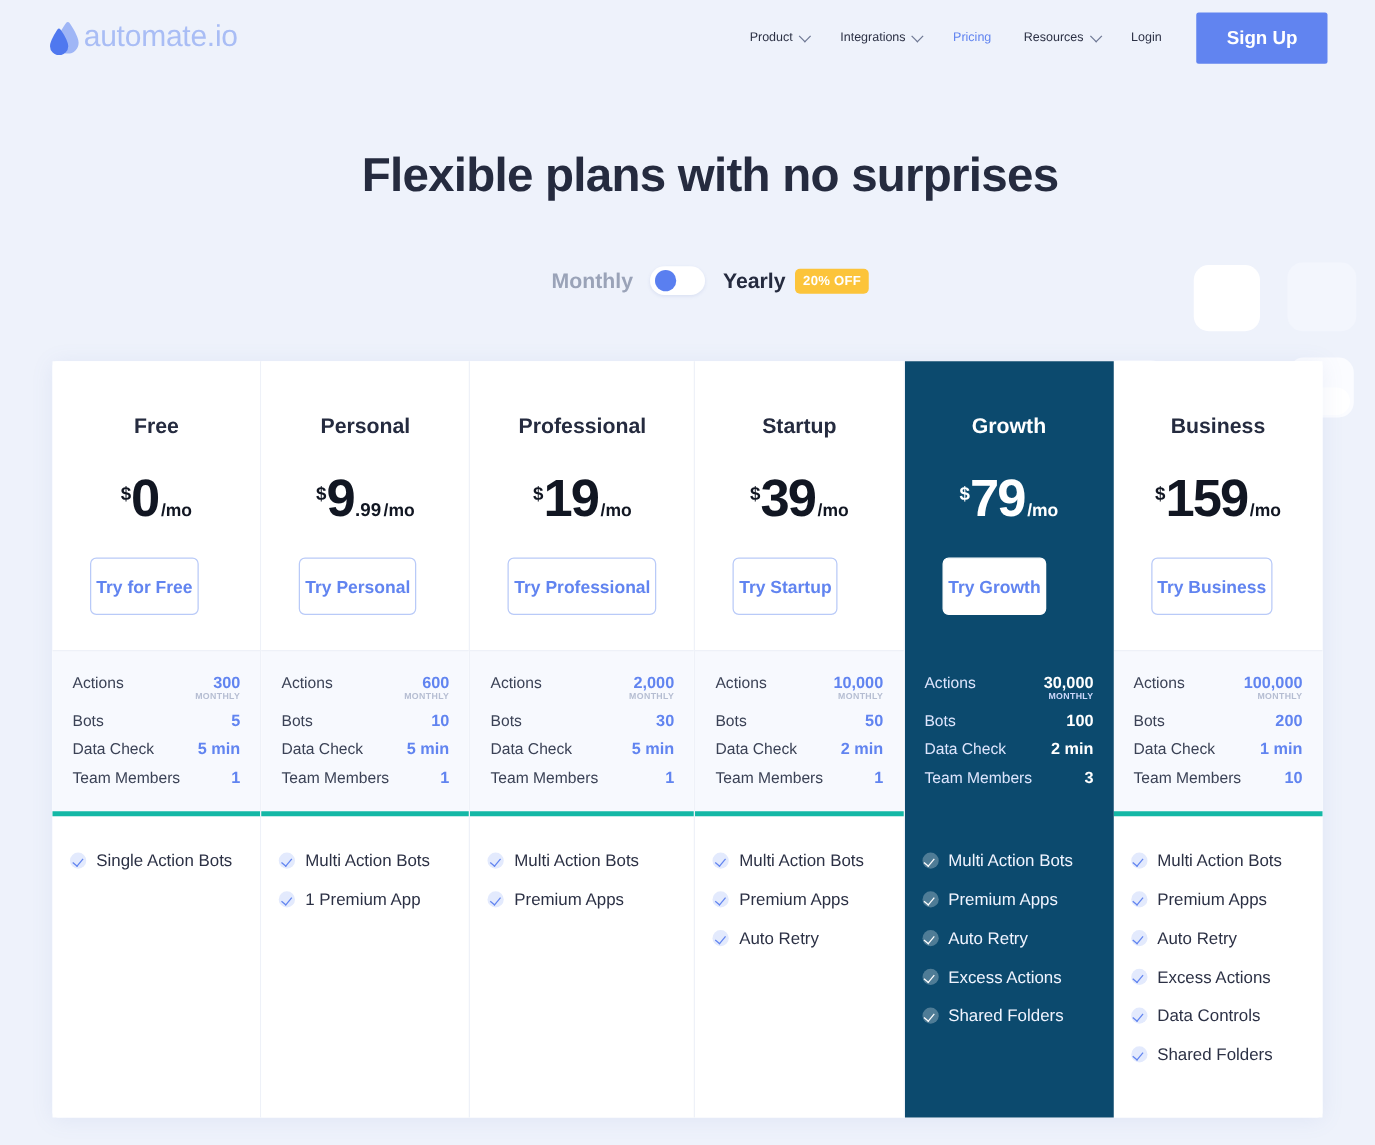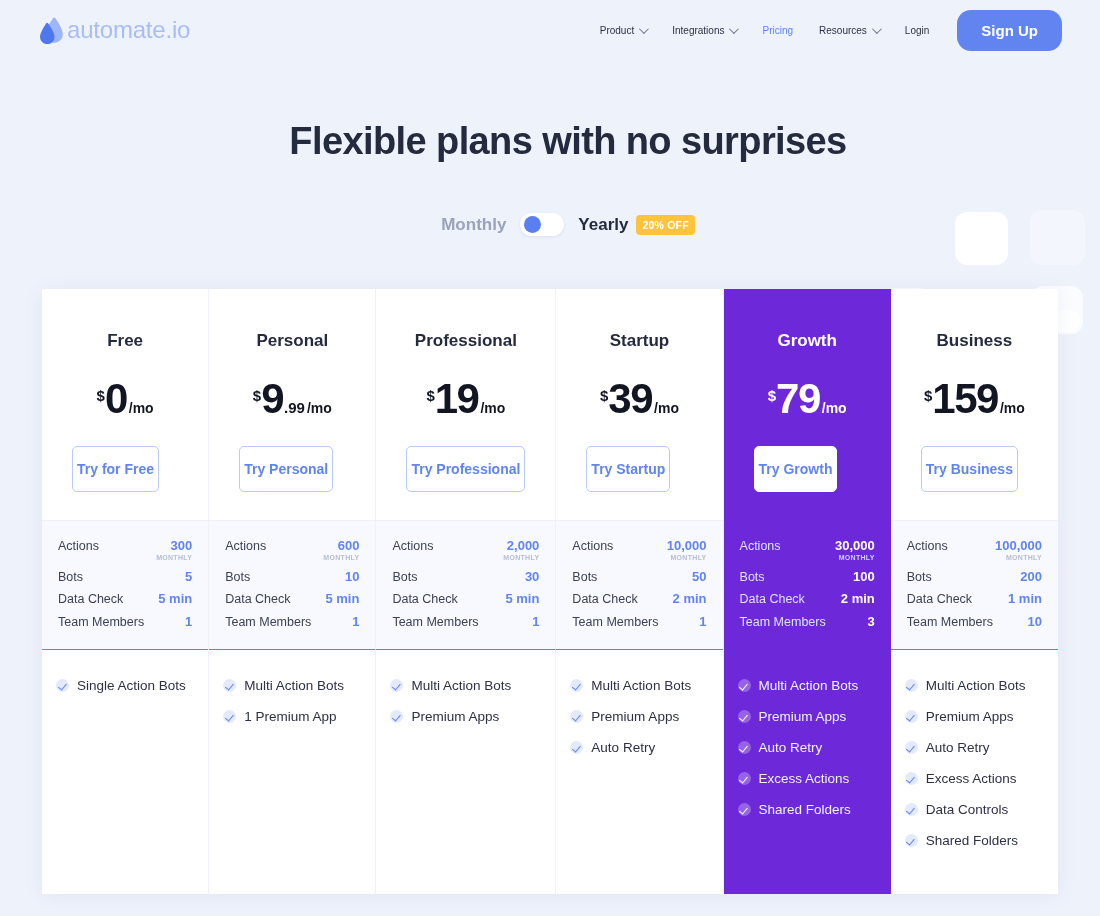--- a/index.html
+++ b/index.html
@@ -69,21 +69,21 @@
     border-bottom: 1.4px solid #6d7793;
     transform: rotate(45deg) translateY(-2px);
   }
   .btn-signup {
     margin-left: 15px;
     background: #6184f0;
     color: #fff;
     font-size: 15px;
     font-weight: 600;
     border: none;
-    border-radius: 14px;
+    border-radius: 2px;
     padding: 12px 24px;
     cursor: pointer;
     font-family: inherit;
   }
 
   
   .hero {
     position: relative;
     z-index: 2;
     text-align: center;
@@ -153,21 +153,21 @@
 
   .card {
     position: relative;
     display: flex;
     flex-direction: column;
     border-right: 1px solid #eef1f8;
     background: #ffffff;
   }
   .card:last-child { border-right: none; }
   .card.featured {
-    background: #6d28d9;
+    background: #0c4a6e;
     border-right: none;
     z-index: 2;
   }
 
   .card-head {
     padding: 42px 14px 0 14px;
     text-align: center;
   }
   .plan-name {
     font-size: 17px;
@@ -224,21 +224,21 @@
   }
   .featured .cta { border-color: #ffffff; }
 
   .card-body { padding-bottom: 14px; }
 
   .stats {
     margin-top: 28px;
     background: #f7f9fe;
     padding: 14px 16px 16px 16px;
     border-top: 1px solid #eef1f8;
-    border-bottom: 1px solid #14b8a6;
+    border-bottom: 4px solid #14b8a6;
   }
   .featured .stats {
     background: transparent;
     border-top-color: rgba(255,255,255,.0);
     border-bottom-color: rgba(255,255,255,.0);
   }
   .stat {
     display: flex;
     align-items: baseline;
     justify-content: space-between;

